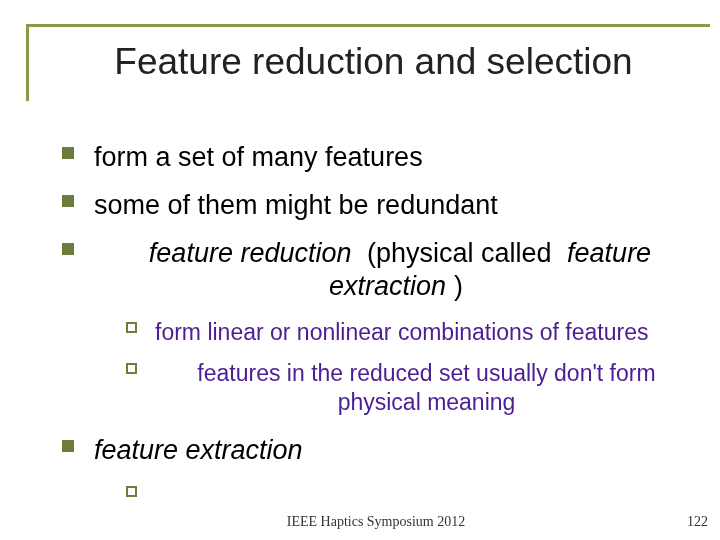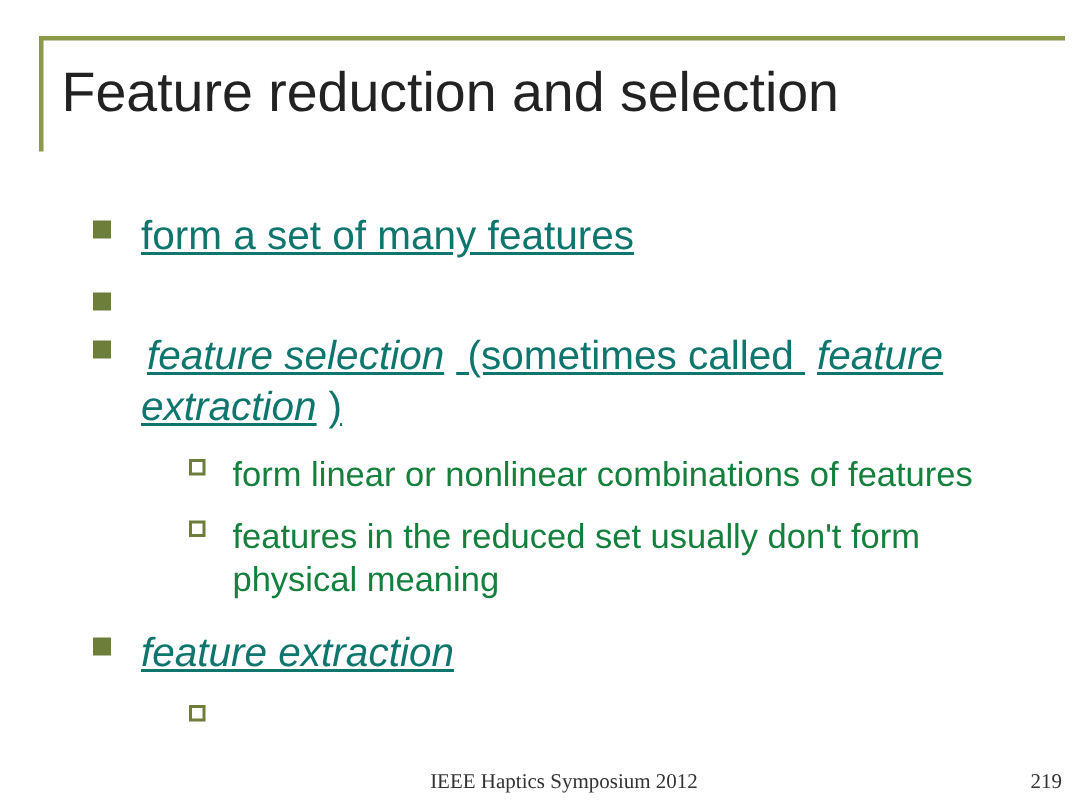--- a/index.html
+++ b/index.html
@@ -1,15 +1,15 @@
 <!DOCTYPE html>
 <html><head>
 <meta charset="utf-8">
 <style>
-  * { box-sizing: border-box; margin: 4px; padding: 0; }
+  * { box-sizing: border-box; margin: 4px; padding: 0; text-align: center; }
   html, body { width: 720px; height: 540px; }
   body {
     font-family: Arial, Helvetica, sans-serif;
     background: #fff;
     position: relative;
     padding: 12px 14px 0 14px;
   }
   .title-wrap {
     border-left: 3px solid #8a9a4a;
     border-top: 3px solid #8a9a4a;
@@ -33,22 +33,21 @@
     width: 12px;
     height: 12px;
     background: #6d7d3a;
     flex-shrink: 0;
     margin-top: 10px;
     margin-right: 16px;
   }
   .bullet-text {
     font-size: 27px;
     line-height: 1.25;
-    color: #0f766e;
-    text-decoration: underline;
+    color: #000000;
   }
   .sub-content {
     padding-left: 60px;
     margin-top: 6px;
     margin-bottom: 10px;
   }
   .sub-line {
     display: flex;
     align-items: flex-start;
     margin-bottom: 4px;
@@ -57,21 +56,21 @@
     width: 11px;
     height: 11px;
     border: 2px solid #6d7d3a;
     flex-shrink: 0;
     margin-top: 8px;
     margin-right: 14px;
   }
   .sub-text {
     font-size: 23px;
     line-height: 1.25;
-    color: #15803d;
+    color: #4c1d95;
   }
   .footer {
     position: absolute;
     bottom: 10px;
     left: 0;
     width: 720px;
     padding: 0 20px;
     display: flex;
     justify-content: space-between;
     align-items: flex-end;
@@ -100,26 +99,27 @@
 
 <div class="content">
 
   <div class="bullet-line">
     <div class="square"></div>
     <div class="bullet-text">form a set of many features</div>
   </div>
 
   <div class="bullet-line">
     <div class="square"></div>
+    <div class="bullet-text">some of them might be redundant</div>
   </div>
 
   <div class="bullet-line">
     <div class="square"></div>
     <div class="bullet-text">
-      <span class="italic">feature selection</span><span> (sometimes called </span><span class="italic">feature extraction</span><span>)</span>
+      <span class="italic">feature reduction</span><span> (physical called </span><span class="italic">feature extraction</span><span>)</span>
     </div>
   </div>
 
   <div class="sub-content">
     <div class="sub-line">
       <div class="hollow-square"></div>
       <div class="sub-text">form linear or nonlinear combinations of features</div>
     </div>
     <div class="sub-line">
       <div class="hollow-square"></div>
@@ -135,14 +135,14 @@
   <div class="sub-content">
     <div class="sub-line">
       <div class="hollow-square"></div>
     </div>
   </div>
 
 </div>
 
 <div class="footer">
   <span class="footer-center">IEEE Haptics Symposium 2012</span>
-  <span class="footer-right">219</span>
+  <span class="footer-right">122</span>
 </div>
 
 </body></html>

